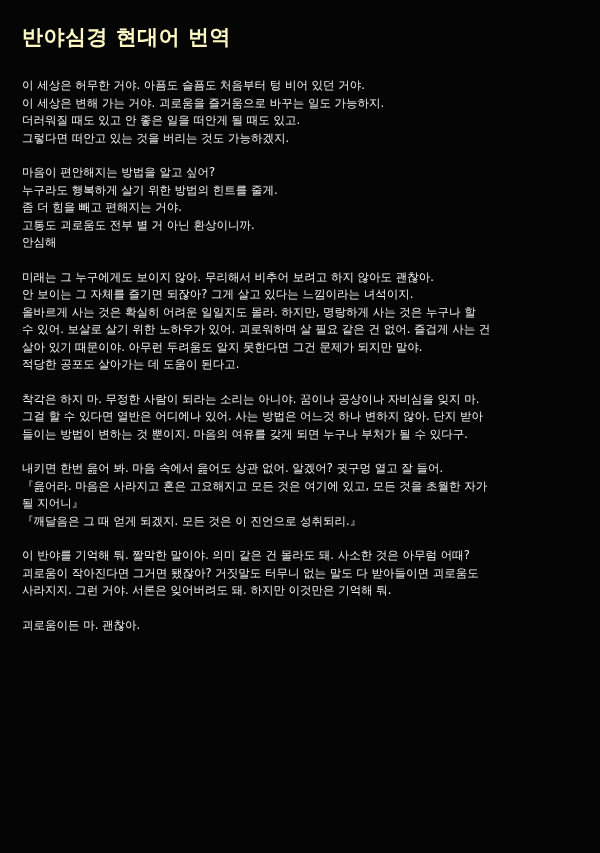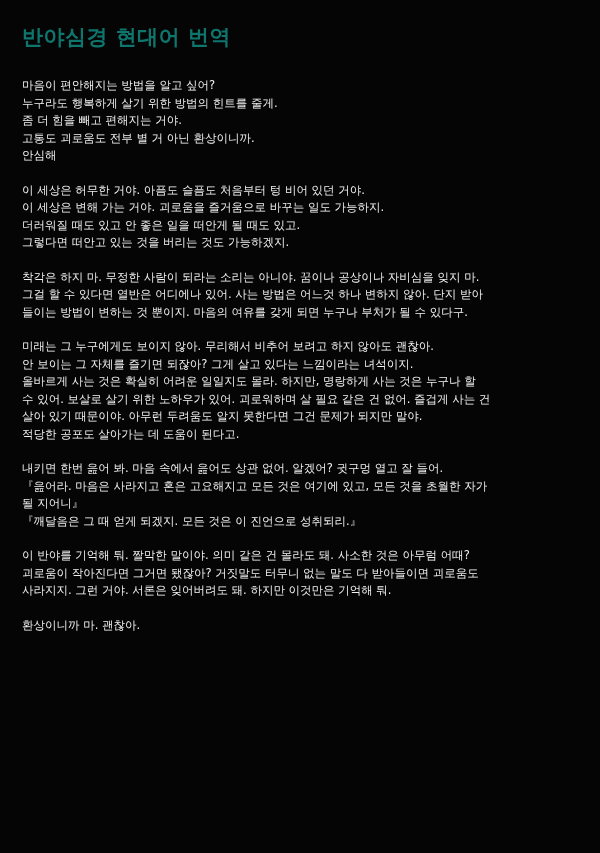--- a/index.html
+++ b/index.html
@@ -17,21 +17,21 @@
     width: 600px;
     min-height: 853px;
     background: #050505;
     box-sizing: border-box;
     padding: 18px 20px 24px 20px;
     position: relative;
   }
   .title {
     font-size: 21px;
     font-weight: bold;
-    color: #0f766e;
+    color: #fef9c3;
     letter-spacing: 0.5px;
     margin: 6px 0 26px 2px;
     line-height: 1.3;
   }
   .body-block {
     margin: 0 0 17px 2px;
   }
   .body-block p {
     margin: 0;
     font-size: 11.5px;
@@ -45,61 +45,61 @@
   }
 </style>
 </head>
 <body>
 
 <div class="page">
 
   <h1 class="title">반야심경 현대어 번역</h1>
 
   <div class="body-block">
+    <p>이 세상은 허무한 거야. 아픔도 슬픔도 처음부터 텅 비어 있던 거야.
+이 세상은 변해 가는 거야. 괴로움을 즐거움으로 바꾸는 일도 가능하지.
+더러워질 때도 있고 안 좋은 일을 떠안게 될 때도 있고.
+그렇다면 떠안고 있는 것을 버리는 것도 가능하겠지.</p>
+  </div>
+
+  <div class="body-block">
     <p>마음이 편안해지는 방법을 알고 싶어?
 누구라도 행복하게 살기 위한 방법의 힌트를 줄게.
 좀 더 힘을 빼고 편해지는 거야.
 고통도 괴로움도 전부 별 거 아닌 환상이니까.
 안심해</p>
   </div>
 
-  <div class="body-block">
-    <p>이 세상은 허무한 거야. 아픔도 슬픔도 처음부터 텅 비어 있던 거야.
-이 세상은 변해 가는 거야. 괴로움을 즐거움으로 바꾸는 일도 가능하지.
-더러워질 때도 있고 안 좋은 일을 떠안게 될 때도 있고.
-그렇다면 떠안고 있는 것을 버리는 것도 가능하겠지.</p>
-  </div>
-
-
-  <div class="body-block">
-    <p>착각은 하지 마. 무정한 사람이 되라는 소리는 아니야. 꿈이나 공상이나 자비심을 잊지 마.
-그걸 할 수 있다면 열반은 어디에나 있어. 사는 방법은 어느것 하나 변하지 않아. 단지 받아
-들이는 방법이 변하는 것 뿐이지. 마음의 여유를 갖게 되면 누구나 부처가 될 수 있다구.</p>
-  </div>
 
   <div class="body-block">
     <p>미래는 그 누구에게도 보이지 않아. 무리해서 비추어 보려고 하지 않아도 괜찮아.
 안 보이는 그 자체를 즐기면 되잖아? 그게 살고 있다는 느낌이라는 녀석이지.
 올바르게 사는 것은 확실히 어려운 일일지도 몰라. 하지만, 명랑하게 사는 것은 누구나 할
 수 있어. 보살로 살기 위한 노하우가 있어. 괴로워하며 살 필요 같은 건 없어. 즐겁게 사는 건
 살아 있기 때문이야. 아무런 두려움도 알지 못한다면 그건 문제가 되지만 말야.
 적당한 공포도 살아가는 데 도움이 된다고.</p>
+  </div>
+
+  <div class="body-block">
+    <p>착각은 하지 마. 무정한 사람이 되라는 소리는 아니야. 꿈이나 공상이나 자비심을 잊지 마.
+그걸 할 수 있다면 열반은 어디에나 있어. 사는 방법은 어느것 하나 변하지 않아. 단지 받아
+들이는 방법이 변하는 것 뿐이지. 마음의 여유를 갖게 되면 누구나 부처가 될 수 있다구.</p>
   </div>
 
   <div class="body-block">
     <p>내키면 한번 읊어 봐. 마음 속에서 읊어도 상관 없어. 알겠어? 귓구멍 열고 잘 들어.
 『읊어라. 마음은 사라지고 혼은 고요해지고 모든 것은 여기에 있고, 모든 것을 초월한 자가
 될 지어니』
 『깨달음은 그 때 얻게 되겠지. 모든 것은 이 진언으로 성취되리.』</p>
   </div>
 
   <div class="body-block">
     <p>이 반야를 기억해 둬. 짤막한 말이야. 의미 같은 건 몰라도 돼. 사소한 것은 아무럼 어때?
 괴로움이 작아진다면 그거면 됐잖아? 거짓말도 터무니 없는 말도 다 받아들이면 괴로움도
 사라지지. 그런 거야. 서론은 잊어버려도 돼. 하지만 이것만은 기억해 둬.</p>
   </div>
 
   <div class="body-block">
-    <p>환상이니까 마. 괜찮아.</p>
+    <p>괴로움이든 마. 괜찮아.</p>
   </div>
 
   <div class="spacer-bottom"></div>
 </div>
 
 </body></html>

